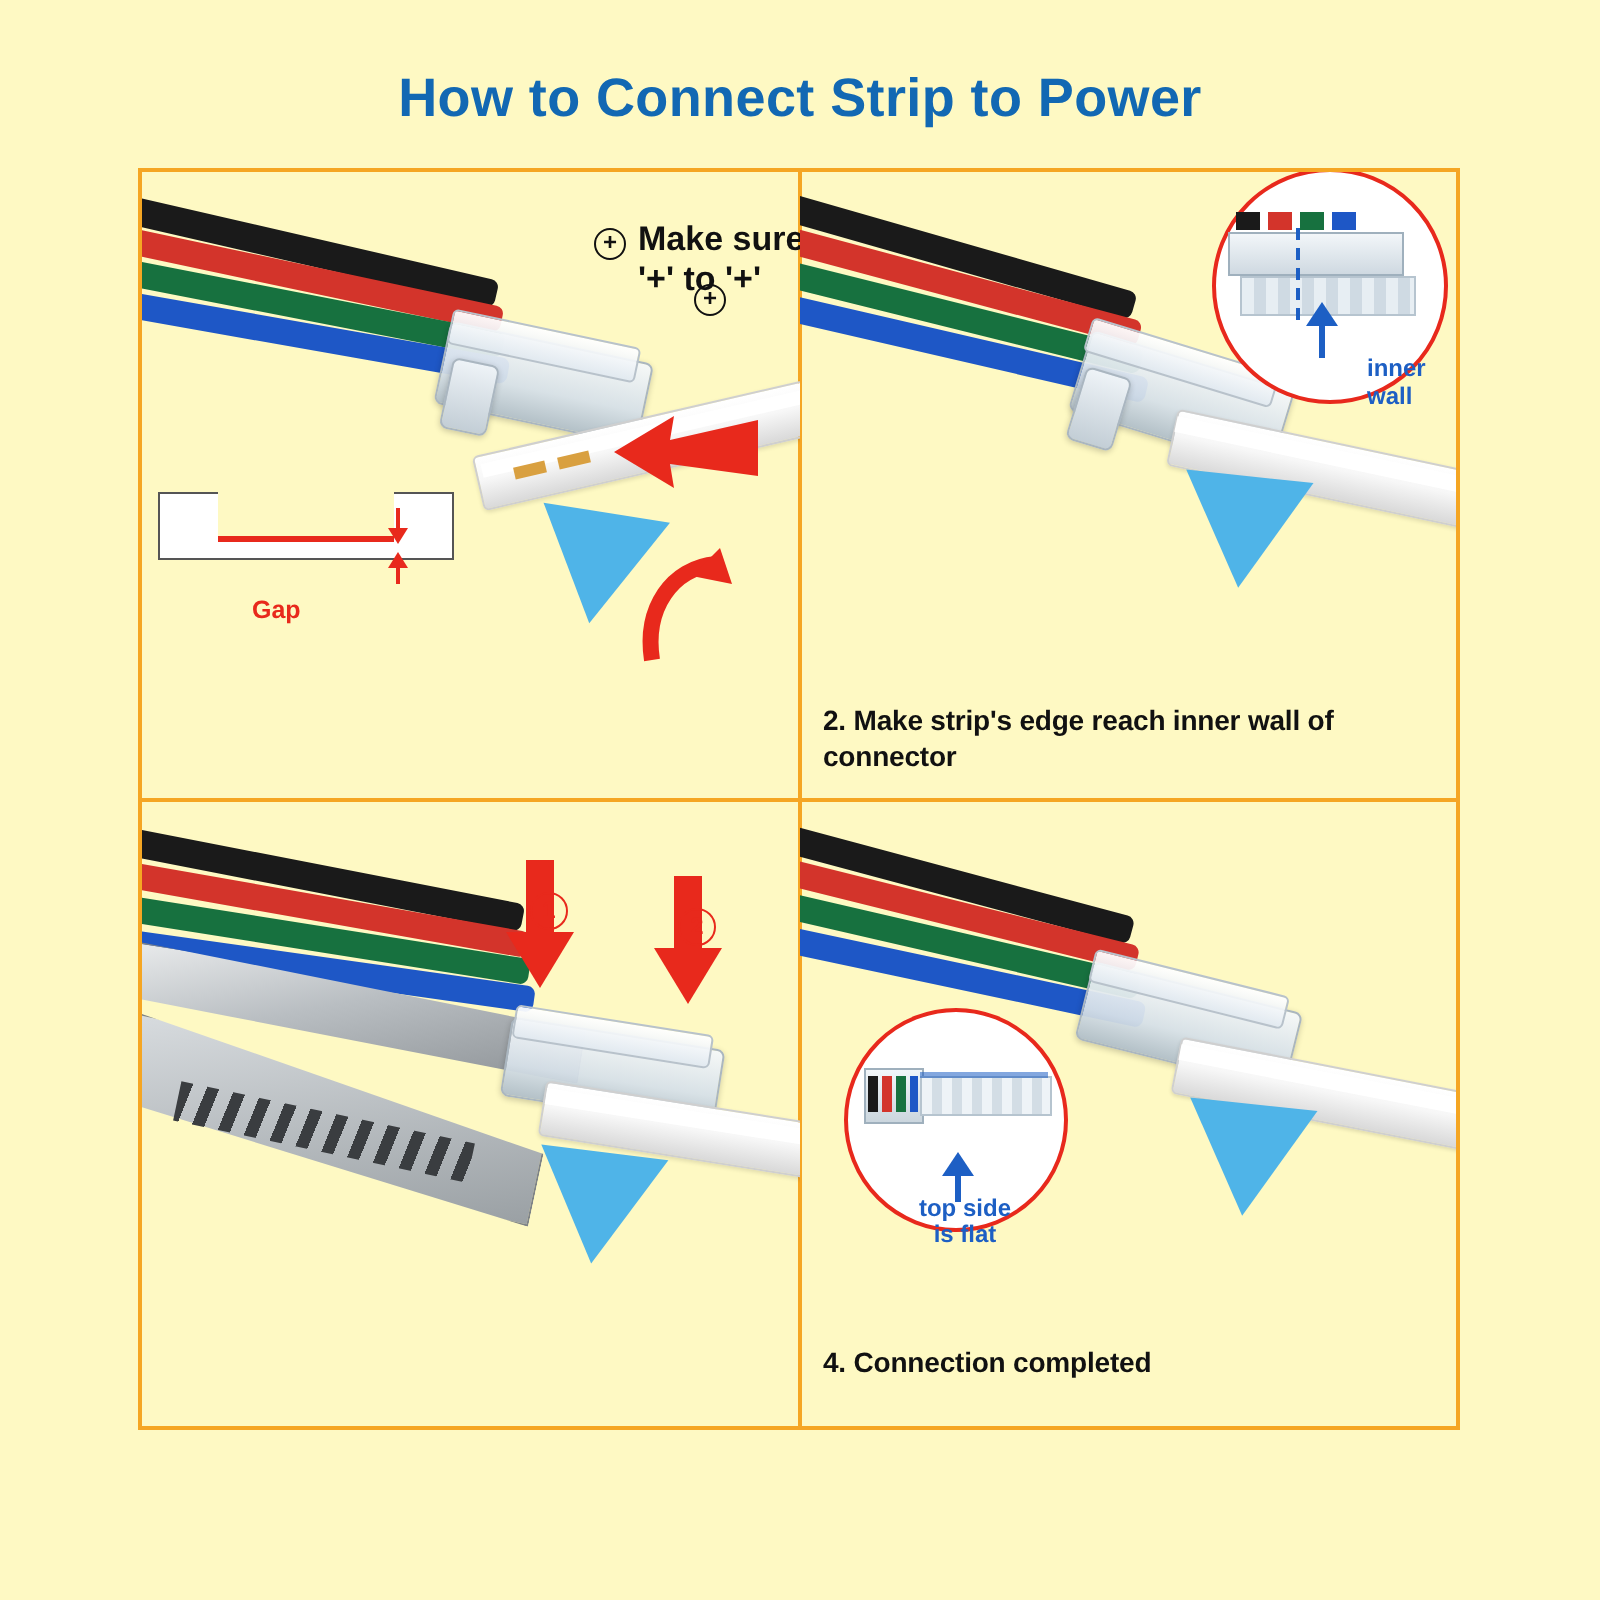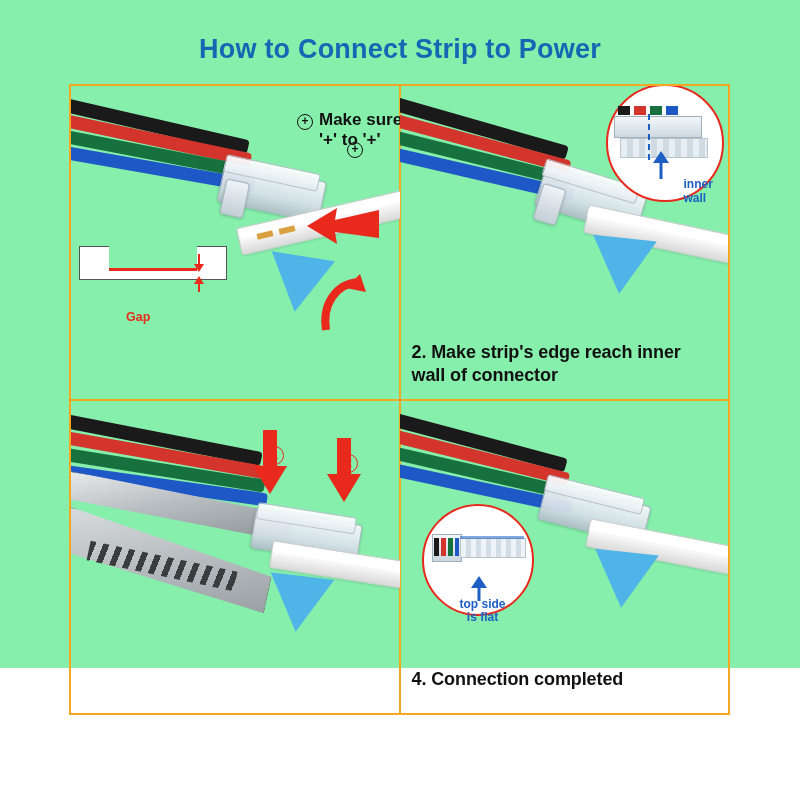--- a/index.html
+++ b/index.html
@@ -10,22 +10,22 @@
   body {
     width: 800px;
     height: 800px;
     font-family: "Liberation Sans", sans-serif;
     position: relative;
     overflow: hidden;
   }
   .page {
     position: absolute;
     left: 0; top: 0;
-    width: 800px; height: 668px;
-    background: #86efac;
+    width: 800px; height: 800px;
+    background: #fef9c3;
   }
   .title {
     position: absolute;
     left: 0; top: 34px;
     width: 800px;
     text-align: center;
     font-size: 27px;
     font-weight: bold;
     color: #1268b3;
     letter-spacing: 0.2px;
@@ -57,21 +57,21 @@
     overflow: hidden;
     box-sizing: border-box;
   }
   .cell.tl { left: 0; top: 0; }
   .cell.tr { left: 50%; top: 0; }
   .cell.bl { left: 0; top: 50%; }
   .cell.br { left: 50%; top: 50%; }
 
   .caption {
     position: absolute;
-    font-size: 18px;
+    font-size: 14px;
     font-weight: bold;
     color: #111111;
     line-height: 1.28;
     letter-spacing: -0.1px;
   }
   .cap-tl { left: 8px; bottom: 12px; width: 310px; }
   .cap-tr { left: 12px; bottom: 12px; width: 300px; }
   .cap-bl { left: 8px; bottom: 12px; width: 310px; }
   .cap-br { left: 12px; bottom: 22px; width: 300px; }
 
@@ -228,21 +228,21 @@
         <div class="gap-box" style="left:0; top:22px; width:148px; height:12px; border-top:none;"></div>
         <div class="gap-box" style="left:118px; top:0; width:30px; height:34px; border-left:none; border-right:1.5px solid #555;"></div>
         <div style="position:absolute; left:30px; top:22px; width:88px; height:3px; background:#e8291c;"></div>
         <svg style="position:absolute; left:112px; top:6px;" width="16" height="42" viewBox="0 0 16 42">
           <line x1="8" y1="2" x2="8" y2="16" stroke="#e8291c" stroke-width="2"></line>
           <polygon points="8,20 3,12 13,12" fill="#e8291c"></polygon>
           <line x1="8" y1="40" x2="8" y2="28" stroke="#e8291c" stroke-width="2"></line>
           <polygon points="8,24 3,32 13,32" fill="#e8291c"></polygon>
         </svg>
       </div>
-      <div class="lbl-red" style="left:55px; top:224px;">Gap</div>
+      <div class="lbl-red" style="left:55px; top:212px;">Gap</div>
 
 
     </div>
 
     <div class="cell tr">
 
       <div class="wire" style="left:-8px; top:10px; width:182px; height:14px; background:#1a1a1a; transform:rotate(16deg);"></div>
       <div class="wire" style="left:-8px; top:27px; width:184px; height:13px; background:#d3342b; transform:rotate(15deg);"></div>
       <div class="wire" style="left:-8px; top:44px; width:184px; height:13px; background:#17713f; transform:rotate(14deg);"></div>
       <div class="wire" style="left:-8px; top:61px; width:186px; height:13px; background:#1e57c6; transform:rotate(13deg);"></div>

